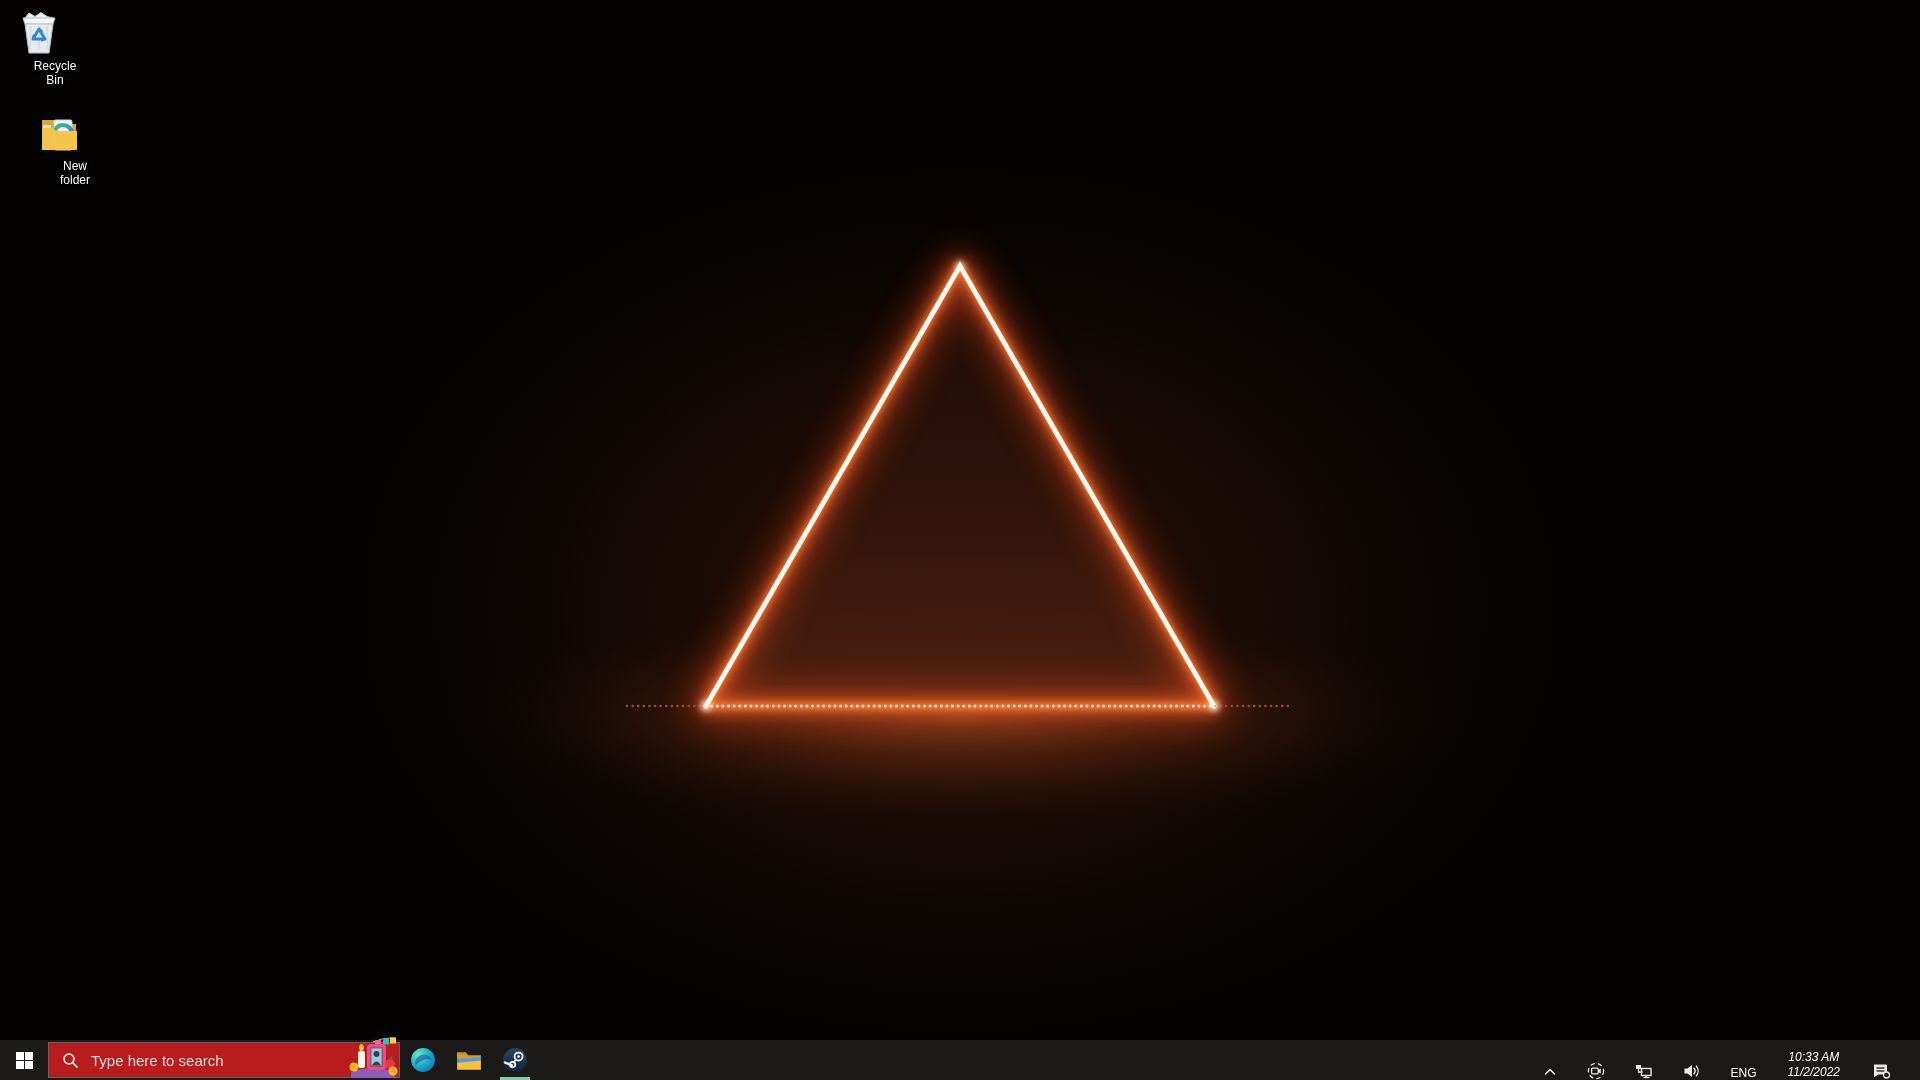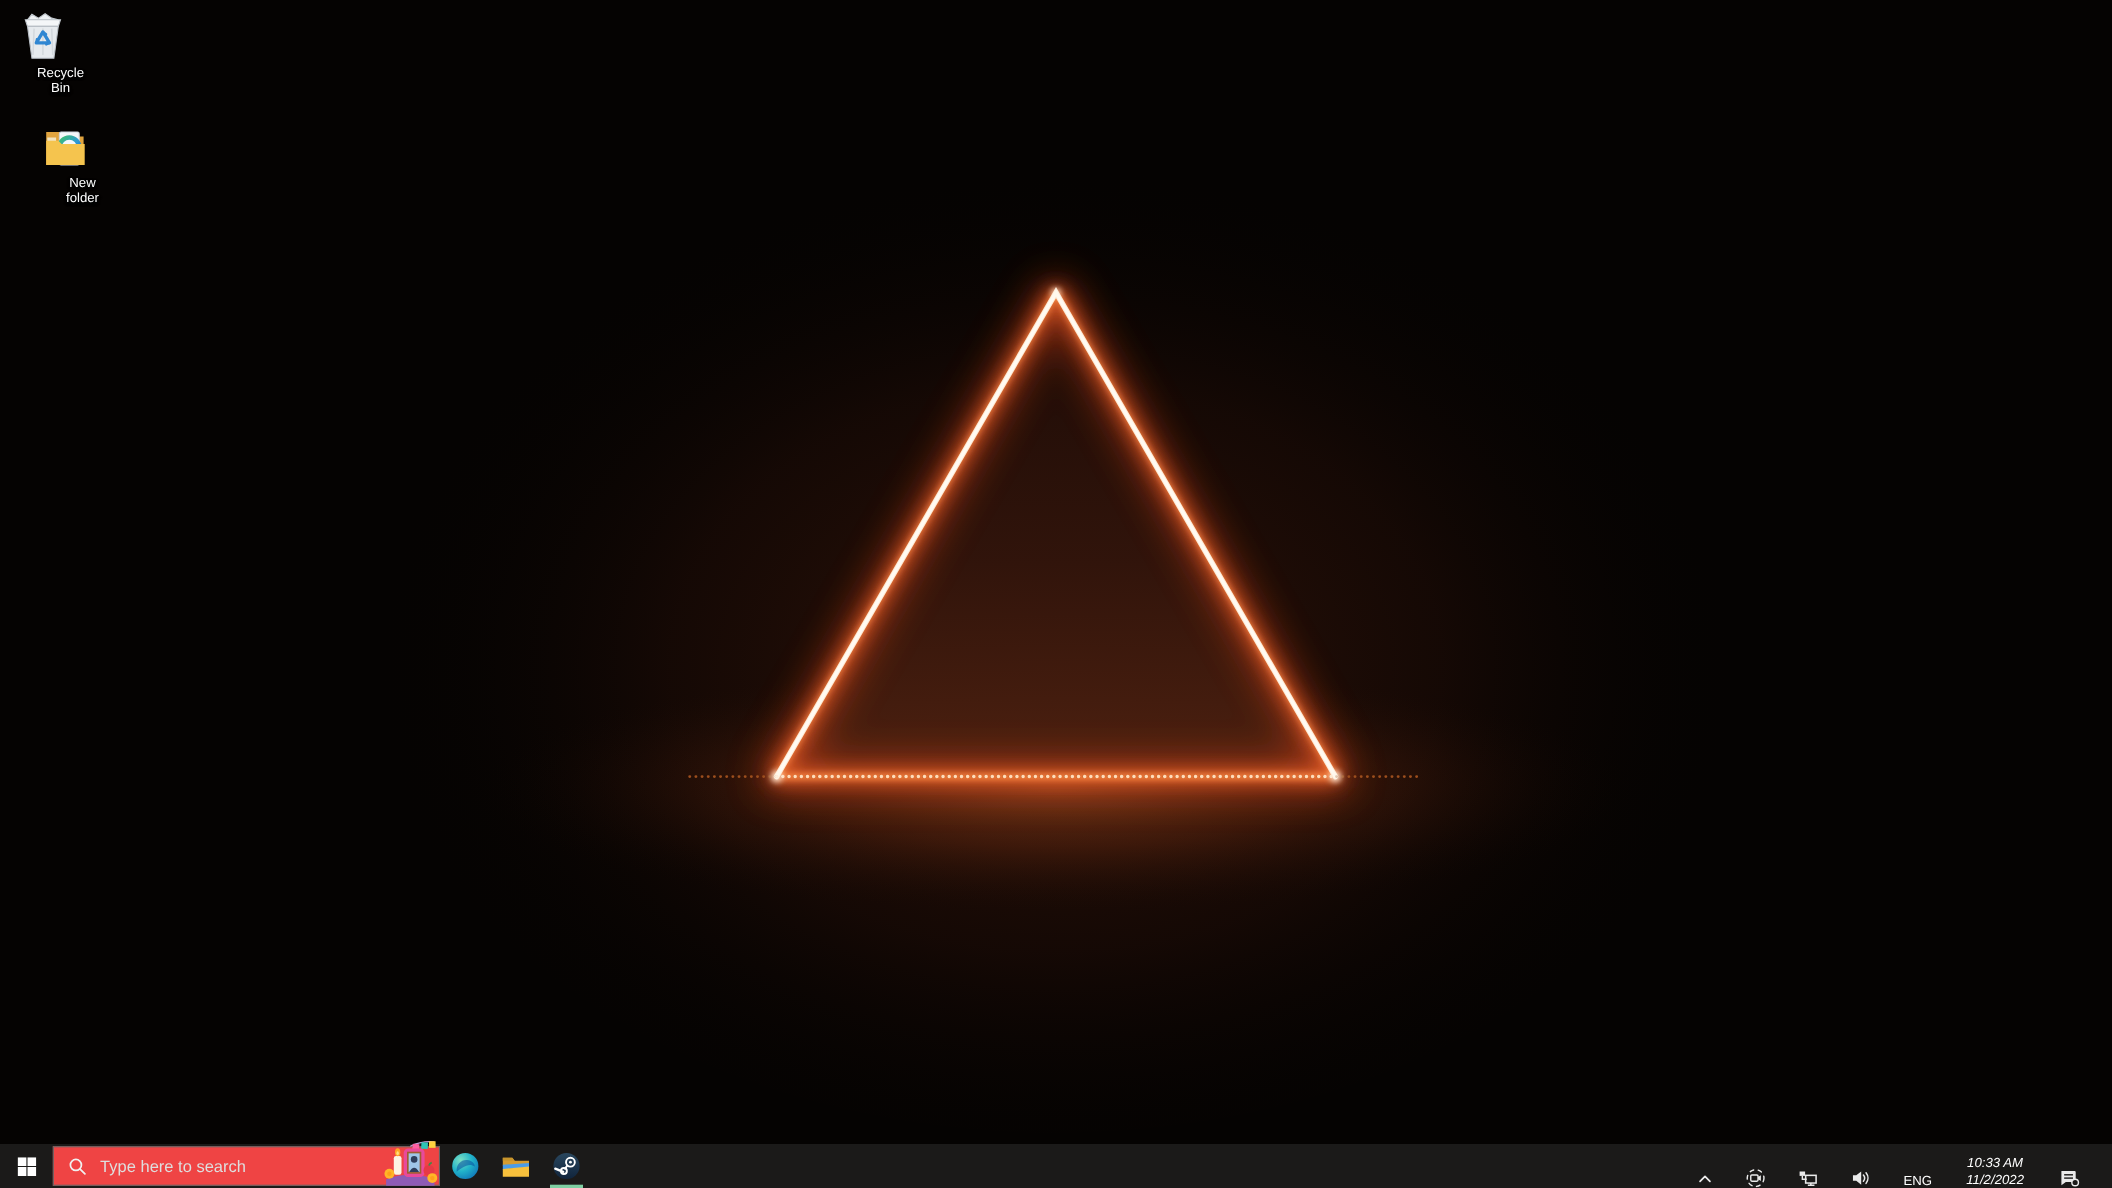--- a/index.html
+++ b/index.html
@@ -16,21 +16,21 @@
   .desktop-icon .lbl { color:#ffffff; font-size:12px; line-height:14px;
                        text-shadow:0 1px 2px #000, 1px 1px 2px #000, -1px 1px 2px #000;padding-left:32px; }
   #icon-recycle { left:0px; top:8px; }
   #icon-newfolder { left:0px; top:108px;margin-left:20px; }
 
   
   .taskbar { position:absolute; left:0; right:0; bottom:0; height:40px;
              background:#1b1a19; display:flex; align-items:stretch; z-index:10; }
   .tb-btn { display:flex; align-items:center; justify-content:center; position:relative; }
   .start-btn { width:48px; }
-  .search-box { width:352px; height:36px; align-self:center; background:#ef4444;
+  .search-box { width:352px; height:36px; align-self:center; background:#b91c1c;
                 border:1px solid #656565; display:flex; align-items:center;
                 position:relative; }
   .search-box input { flex:1; background:transparent; border:none; outline:none;
                       color:#e9e9e9; font-size:15px; font-family:"Liberation Sans", sans-serif; }
   .search-box input::placeholder { color:#dedede; opacity:1; }
   .search-glyph { margin:0 12px 0 13px; display:flex; }
   .highlight-ico { position:absolute; right:2px; bottom:-1px; width:48px; height:44px;
                    overflow:visible; pointer-events:auto; }
   .app-btn { width:46px; }
   .run-indicator { position:absolute; bottom:0; left:8px; right:8px; height:3px;

